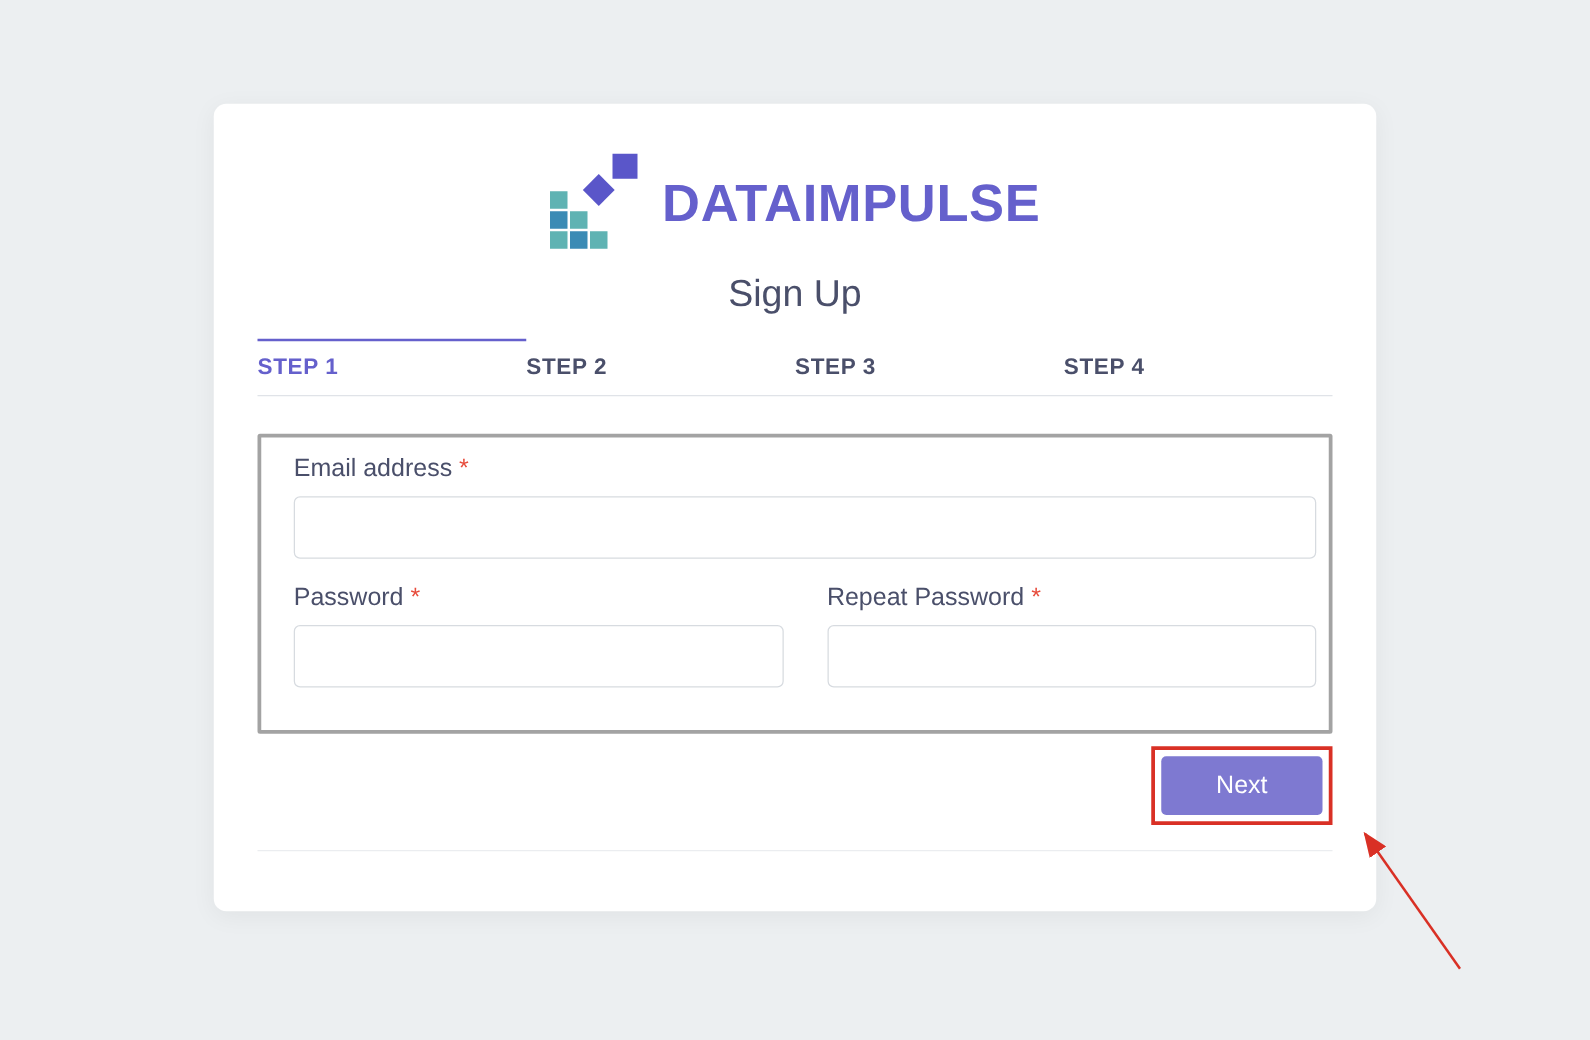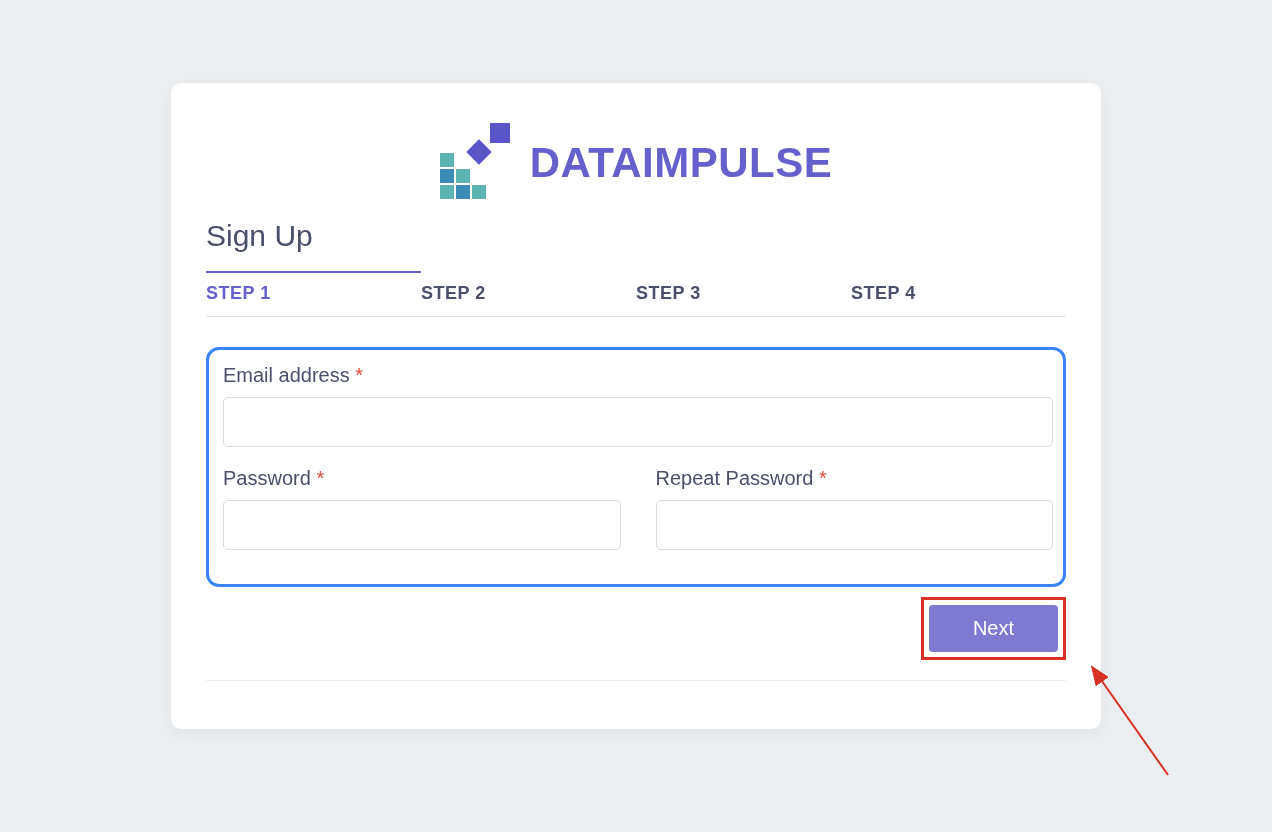--- a/index.html
+++ b/index.html
@@ -40,20 +40,21 @@
     .teal { background: #5fb3b3; }
     .blue { background: #3b8bb5; }
     .purple { background: #5a56c9; }
     .logo-text {
       font-size: 42px;
       font-weight: 700;
       color: #6560cc;
       letter-spacing: 0.5px;
     }
     .page-title {
+      text-align: center;
       font-size: 30px;
       font-weight: 400;
       color: #4a4f6a;
       margin-bottom: 18px;
       margin-top: 16px;
     }
     .steps {
       display: flex;
       border-bottom: 1px solid #e0e3e8;
       margin-bottom: 30px;
@@ -67,23 +68,23 @@
       letter-spacing: 0.5px;
       text-align: left;
       border-top: 2px solid transparent;
       font-weight: bold;
     }
     .step.active {
       color: #6560cc;
       border-top: 2px solid #6560cc;
     }
     .form-area {
-      border: 3px solid #3b82f6;
-      padding: 14px 10px 18px 14px;
-      border-radius: 13px;
+      border: 3px solid #a3a3a3;
+      padding: 14px 10px 18px 26px;
+      border-radius: 2px;
       margin-bottom: 10px;
     }
     .field-row {
       display: flex;
       gap: 35px;
     }
     .field {
       flex: 1;
       margin-bottom: 20px;
     }

